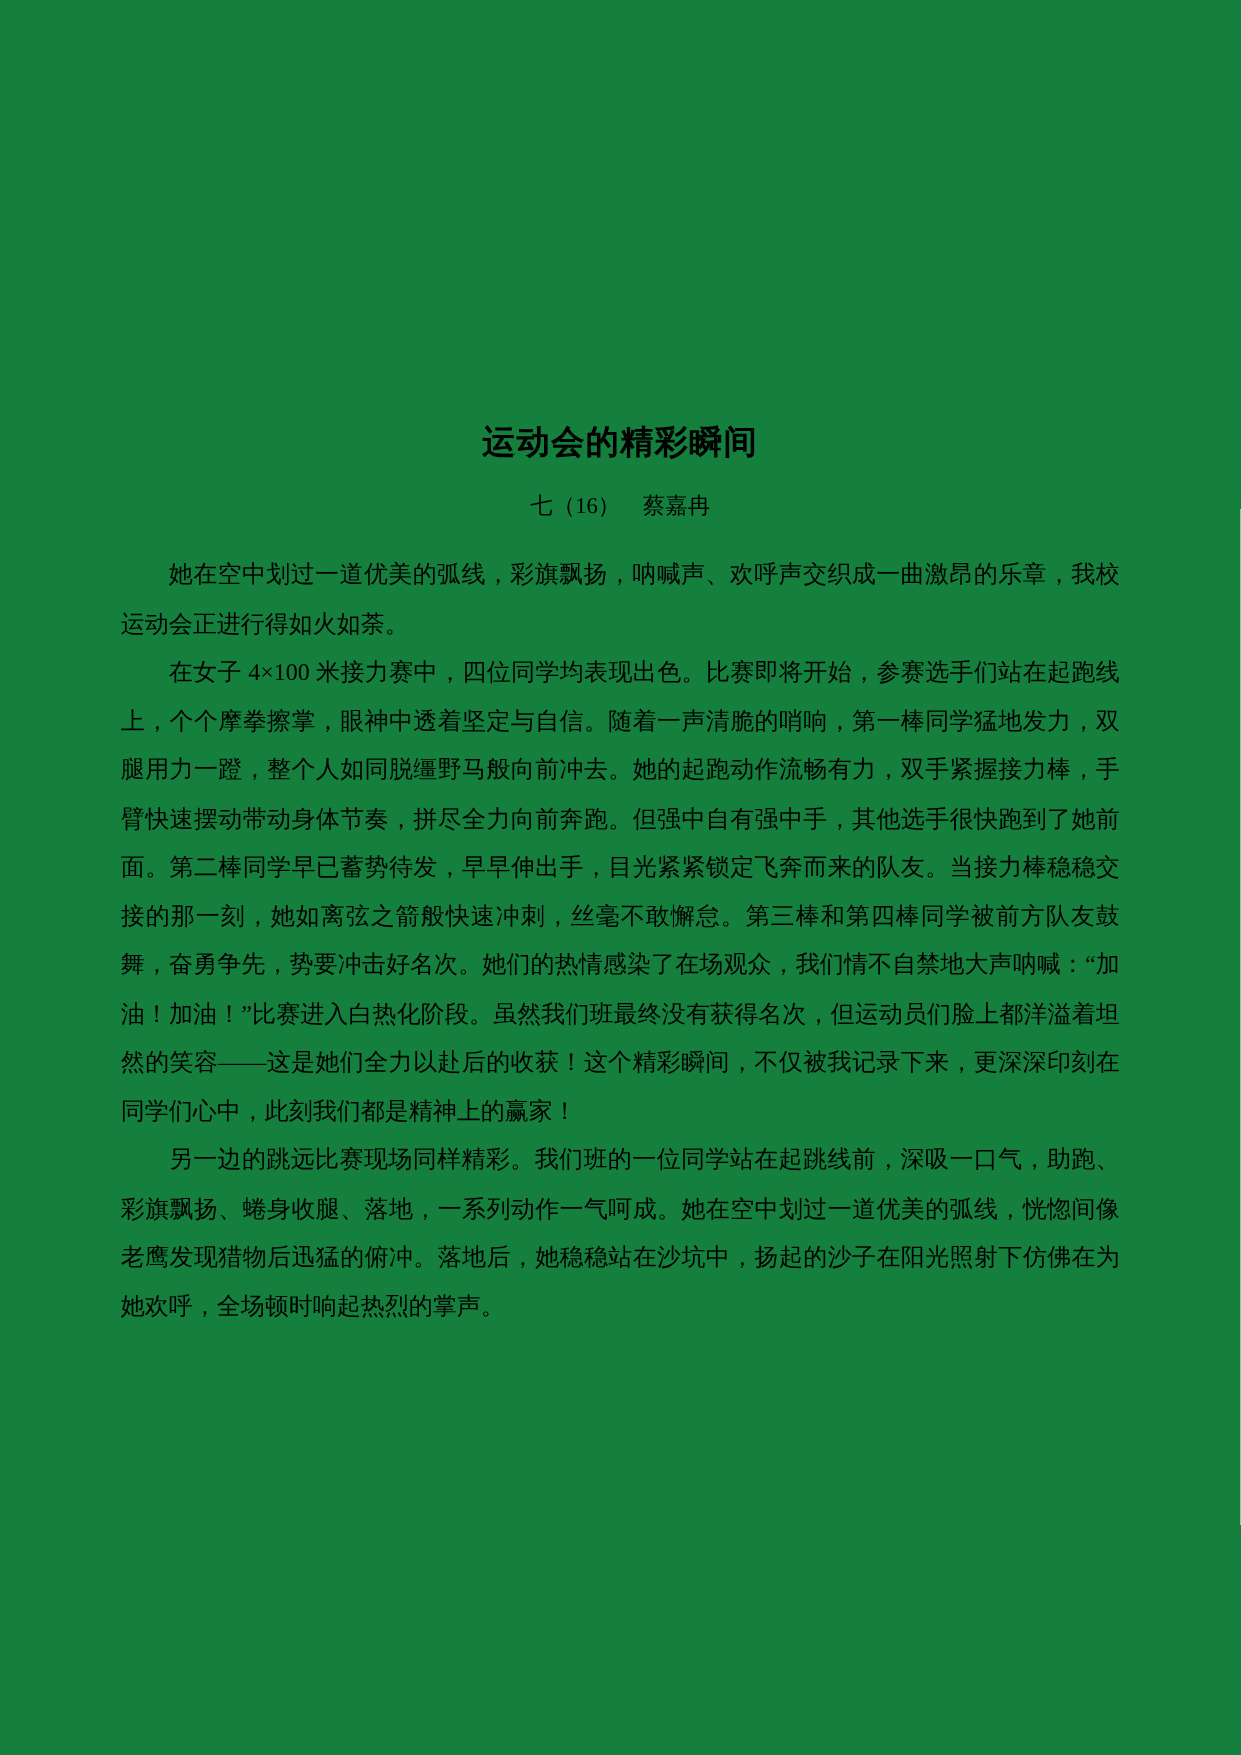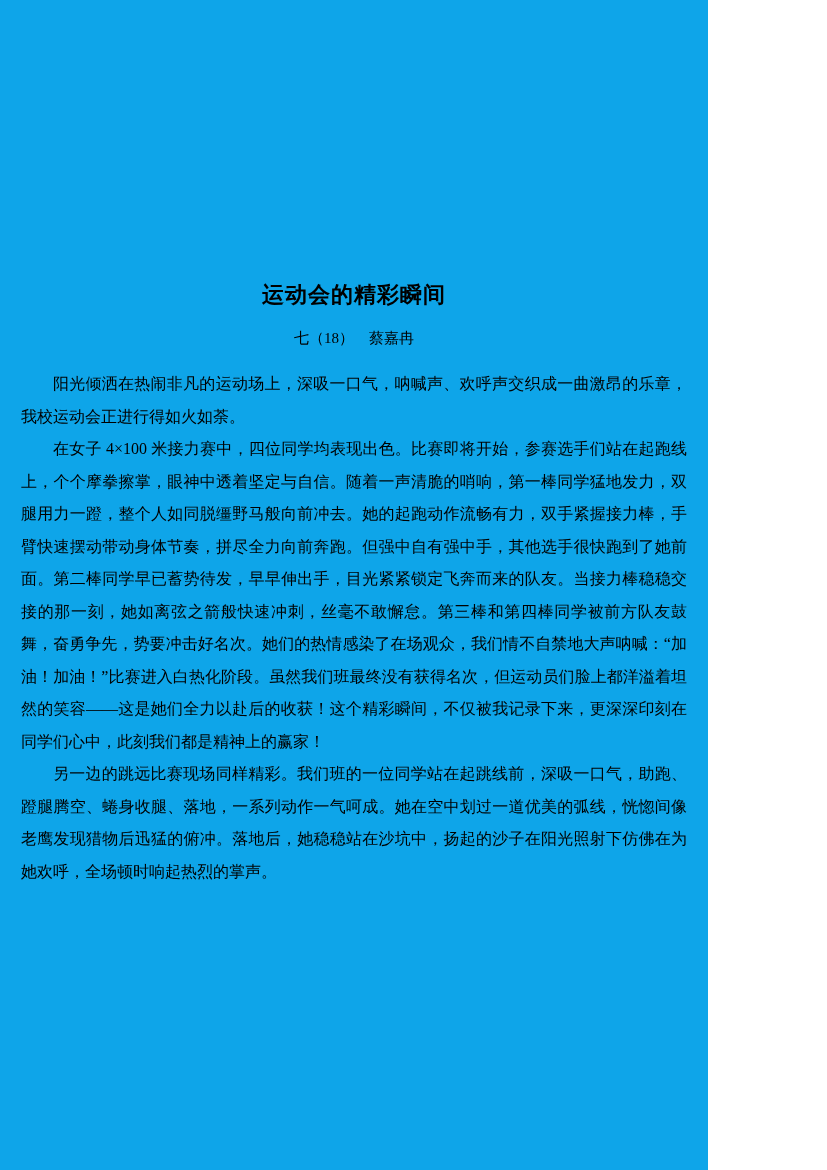--- a/index.html
+++ b/index.html
@@ -2,23 +2,23 @@
 <html><head>
 <meta charset="utf-8">
 <style>
   html, body {
     margin: 0;
     padding: 0;
     background: #ffffff;
   }
   .page {
     position: relative;
-    width: 708px;
+    width: 827px;
     height: 1170px;
-    background: #0ea5e9;
+    background: #15803d;
     color: #000000;
     box-sizing: border-box;
     padding-top: 280px;
     overflow: hidden;
   }
   .essay-title {
     text-align: center;
     font-family: "Liberation Sans", "DejaVu Sans", sans-serif;
     font-weight: bold;
     font-size: 22px;
@@ -46,20 +46,20 @@
     padding: 0;
     text-indent: 2em;
   }
 </style>
 </head>
 <body>
 
 <div class="page">
   <h1 class="essay-title">运动会的精彩瞬间</h1>
 
-  <div class="essay-byline">七（18）　蔡嘉冉</div>
+  <div class="essay-byline">七（16）　蔡嘉冉</div>
 
   <div class="essay-body">
-    <p>阳光倾洒在热闹非凡的运动场上，深吸一口气，呐喊声、欢呼声交织成一曲激昂的乐章，我校运动会正进行得如火如荼。</p>
+    <p>她在空中划过一道优美的弧线，彩旗飘扬，呐喊声、欢呼声交织成一曲激昂的乐章，我校运动会正进行得如火如荼。</p>
     <p>在女子 4×100 米接力赛中，四位同学均表现出色。比赛即将开始，参赛选手们站在起跑线上，个个摩拳擦掌，眼神中透着坚定与自信。随着一声清脆的哨响，第一棒同学猛地发力，双腿用力一蹬，整个人如同脱缰野马般向前冲去。她的起跑动作流畅有力，双手紧握接力棒，手臂快速摆动带动身体节奏，拼尽全力向前奔跑。但强中自有强中手，其他选手很快跑到了她前面。第二棒同学早已蓄势待发，早早伸出手，目光紧紧锁定飞奔而来的队友。当接力棒稳稳交接的那一刻，她如离弦之箭般快速冲刺，丝毫不敢懈怠。第三棒和第四棒同学被前方队友鼓舞，奋勇争先，势要冲击好名次。她们的热情感染了在场观众，我们情不自禁地大声呐喊：“加油！加油！”比赛进入白热化阶段。虽然我们班最终没有获得名次，但运动员们脸上都洋溢着坦然的笑容——这是她们全力以赴后的收获！这个精彩瞬间，不仅被我记录下来，更深深印刻在同学们心中，此刻我们都是精神上的赢家！</p>
-    <p>另一边的跳远比赛现场同样精彩。我们班的一位同学站在起跳线前，深吸一口气，助跑、蹬腿腾空、蜷身收腿、落地，一系列动作一气呵成。她在空中划过一道优美的弧线，恍惚间像老鹰发现猎物后迅猛的俯冲。落地后，她稳稳站在沙坑中，扬起的沙子在阳光照射下仿佛在为她欢呼，全场顿时响起热烈的掌声。</p>
+    <p>另一边的跳远比赛现场同样精彩。我们班的一位同学站在起跳线前，深吸一口气，助跑、彩旗飘扬、蜷身收腿、落地，一系列动作一气呵成。她在空中划过一道优美的弧线，恍惚间像老鹰发现猎物后迅猛的俯冲。落地后，她稳稳站在沙坑中，扬起的沙子在阳光照射下仿佛在为她欢呼，全场顿时响起热烈的掌声。</p>
   </div>
 </div>
 
 </body></html>

